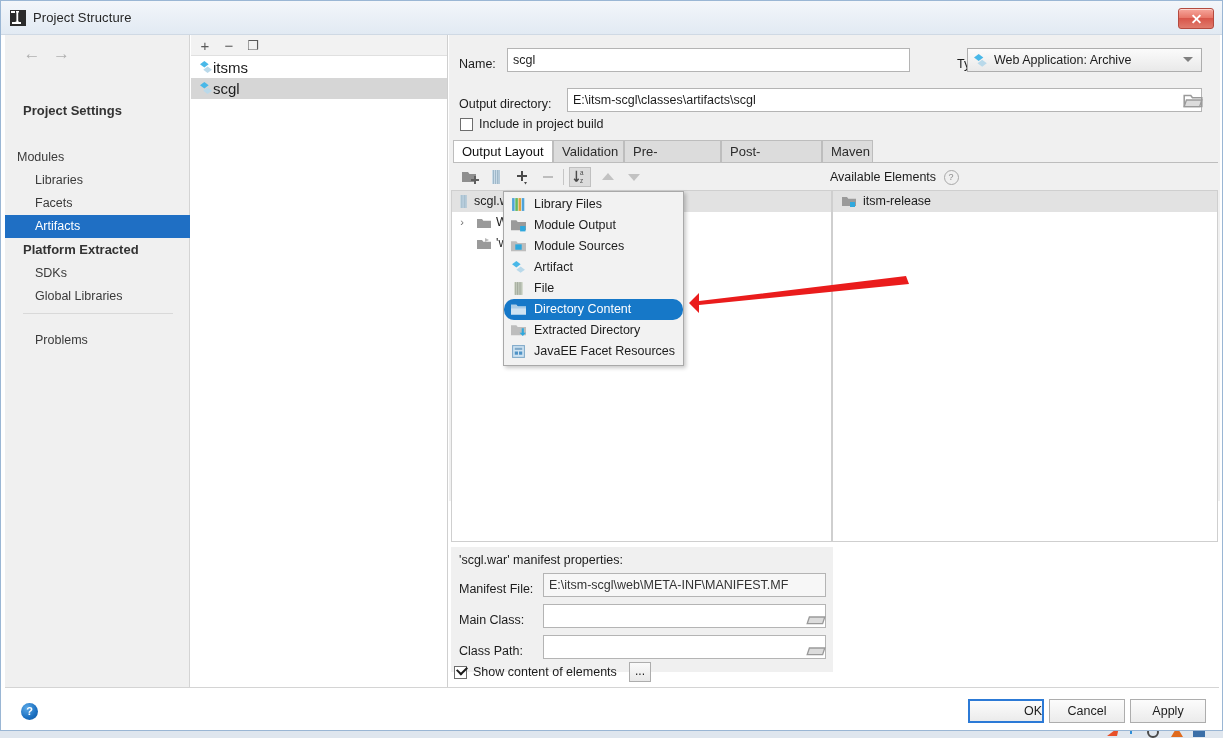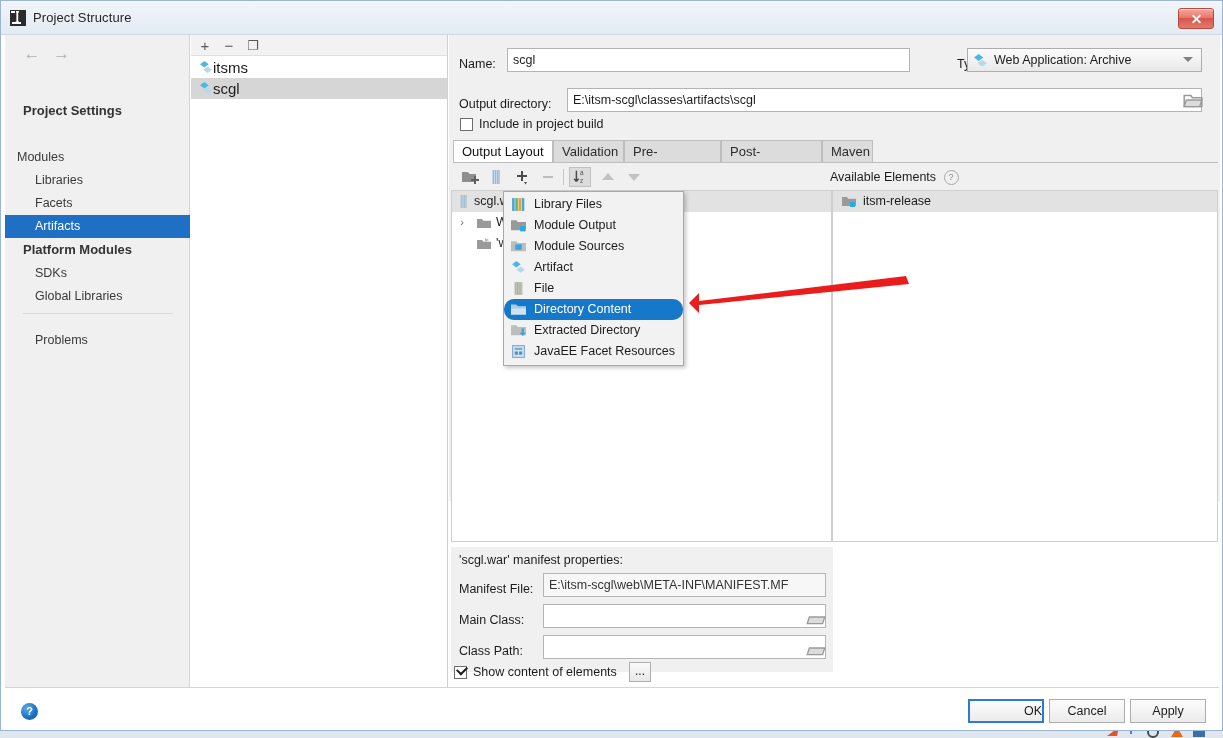--- a/index.html
+++ b/index.html
@@ -405,21 +405,21 @@
         <span class="navarrow">←</span>
         <span class="navarrow">→</span>
       </div>
 
       <div class="sb-group" style="top:68px;">Project Settings</div>
       <div class="sb-item" style="top:111px;padding-left:12px;">Modules</div>
       <div class="sb-item" style="top:134px;">Libraries</div>
       <div class="sb-item" style="top:157px;">Facets</div>
       <div class="sb-item selected" style="top:180px;">Artifacts</div>
 
-      <div class="sb-group" style="top:207px;">Platform Modules</div>
+      <div class="sb-group" style="top:207px;">Platform Extracted</div>
       <div class="sb-item" style="top:227px;">SDKs</div>
       <div class="sb-item" style="top:250px;">Global Libraries</div>
 
       <div class="sb-sep"></div>
 
       <div class="sb-item" style="top:294px;">Problems</div>
     </div>
 
     <div class="artlist">
       <div class="artlist-toolbar">

